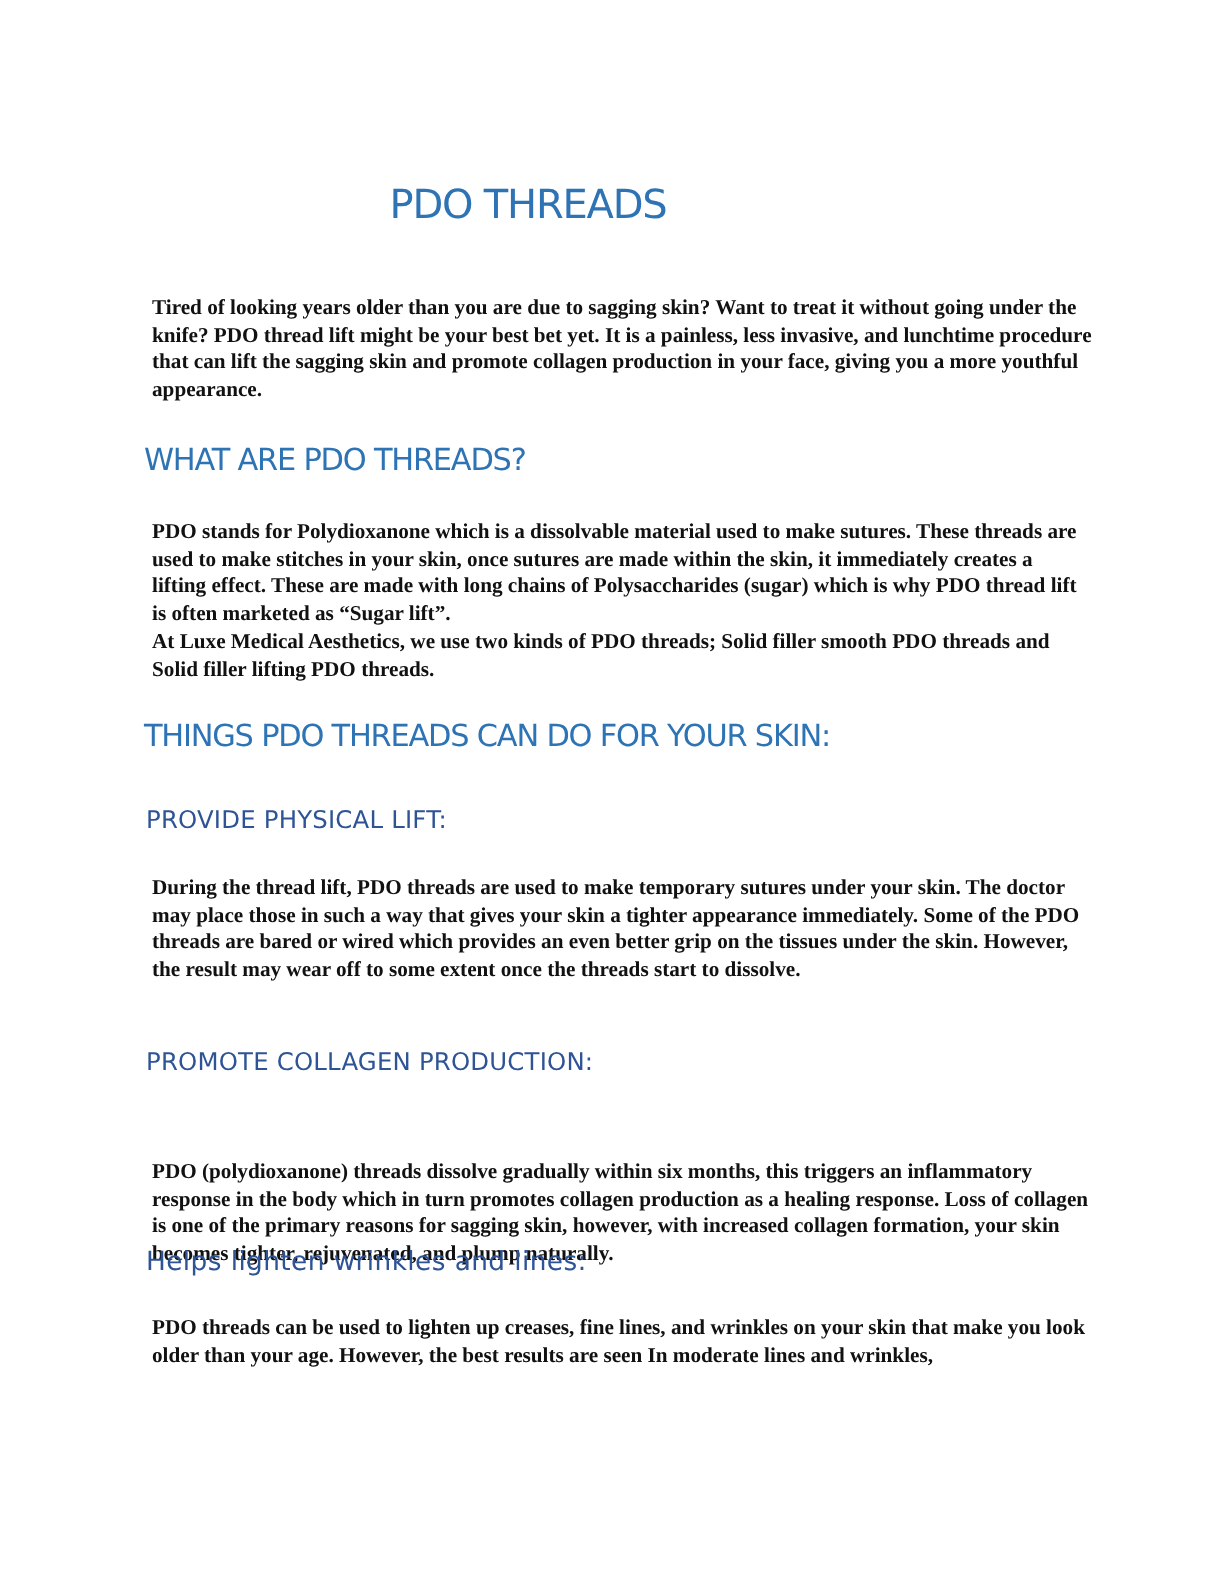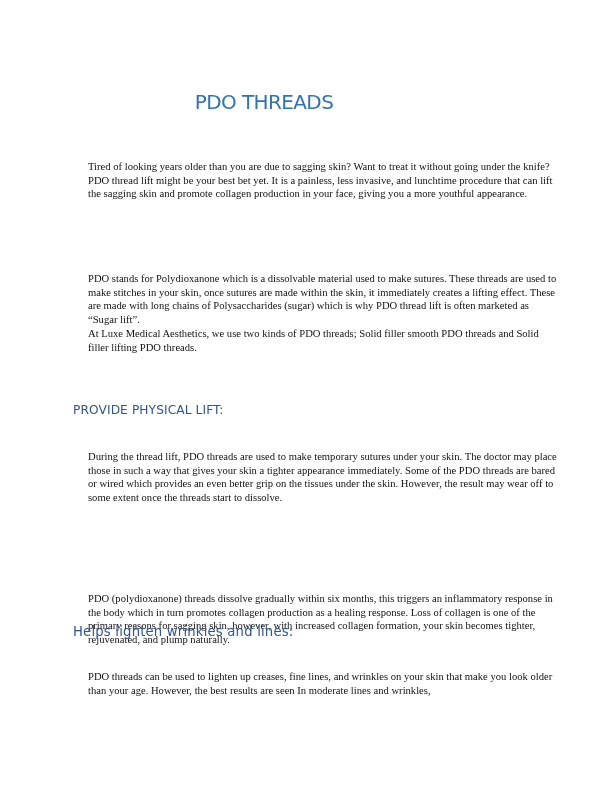--- a/index.html
+++ b/index.html
@@ -24,35 +24,38 @@
     .h2 {
       position: absolute; left: 73px;
       font-family: "DejaVu Sans", sans-serif; font-size: 12.2px; color: #2f5496;
       letter-spacing: 0.1px; line-height: 16px; font-weight: normal; text-align: center;
     }
     .h3 {
       position: absolute; left: 73px;
       font-family: "DejaVu Sans", sans-serif; font-size: 13.2px; color: #2f5496;
       letter-spacing: 0.2px; line-height: 18px;
     }
-    p { margin: 16px; }
+    p { margin: 4px; font-weight: bold; }
   </style>
 </head>
 <body>
 
 <div class="page">
   <div class="title">PDO THREADS</div>
 
   <p class="body-text" style="top:144px;">Tired of looking years older than you are due to sagging skin? Want to treat it without going under the knife? PDO thread lift might be your best bet yet. It is a painless, less invasive, and lunchtime procedure that can lift the sagging skin and promote collagen production in your face, giving you a more youthful appearance.</p>
 
+  <div class="h1" style="top:220px;">WHAT ARE PDO THREADS?</div>
 
   <p class="body-text" style="top:256px;">PDO stands for Polydioxanone which is a dissolvable material used to make sutures. These threads are used to make stitches in your skin, once sutures are made within the skin, it immediately creates a lifting effect. These are made with long chains of Polysaccharides (sugar) which is why PDO thread lift is often marketed as “Sugar lift”.</p>
   <p class="body-text" style="top:311px;">At Luxe Medical Aesthetics, we use two kinds of PDO threads; Solid filler smooth PDO threads and Solid filler lifting PDO threads.</p>
 
+  <div class="h1" style="top:358px;">THINGS PDO THREADS CAN DO FOR YOUR SKIN:</div>
 
   <div class="h2" style="top:402px;">PROVIDE PHYSICAL LIFT:</div>
   <p class="body-text" style="top:434px;">During the thread lift, PDO threads are used to make temporary sutures under your skin. The doctor may place those in such a way that gives your skin a tighter appearance immediately. Some of the PDO threads are bared or wired which provides an even better grip on the tissues under the skin. However, the result may wear off to some extent once the threads start to dissolve.</p>
 
+  <div class="h2" style="top:523px;">PROMOTE COLLAGEN PRODUCTION:</div>
   <p class="body-text" style="top:576px;">PDO (polydioxanone) threads dissolve gradually within six months, this triggers an inflammatory response in the body which in turn promotes collagen production as a healing response. Loss of collagen is one of the primary reasons for sagging skin, however, with increased collagen formation, your skin becomes tighter, rejuvenated, and plump naturally.</p>
 
   <div class="h3" style="top:623px;">Helps lighten wrinkles and lines:</div>
   <p class="body-text" style="top:654px;">PDO threads can be used to lighten up creases, fine lines, and wrinkles on your skin that make you look older than your age. However, the best results are seen In moderate lines and wrinkles,</p>
 </div>
 
 </body></html>

